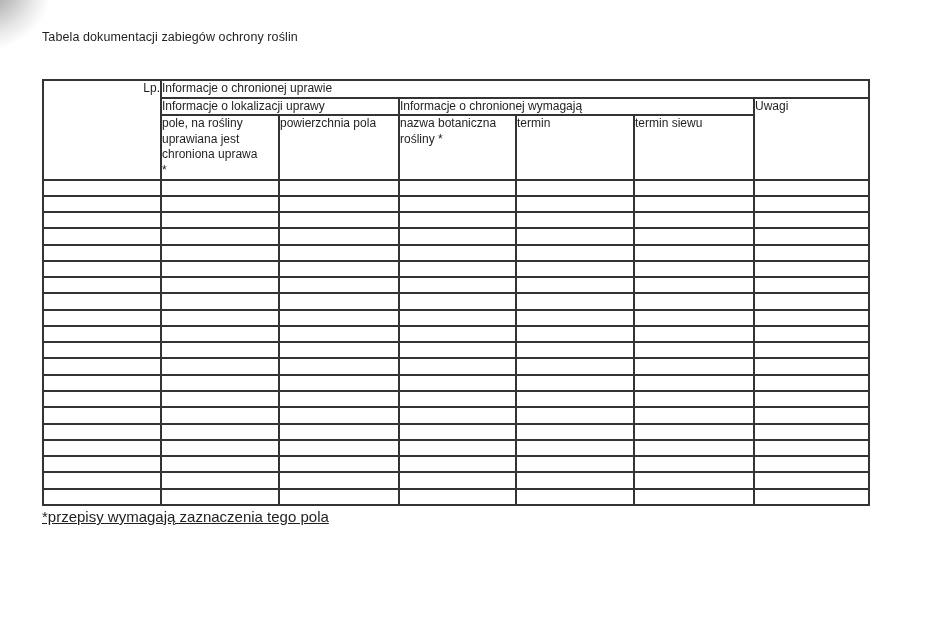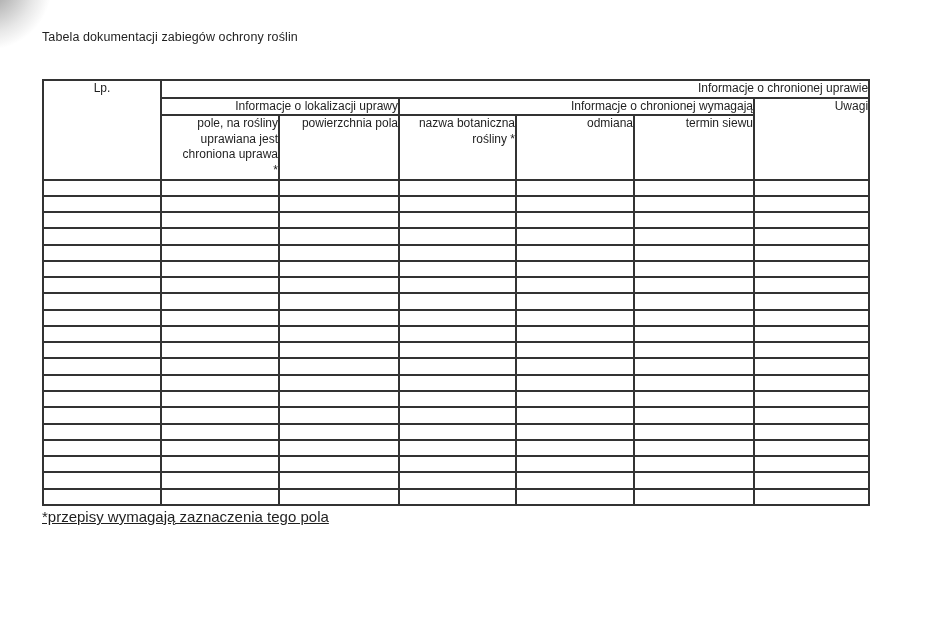--- a/index.html
+++ b/index.html
@@ -41,30 +41,30 @@
     border-collapse: collapse;
     table-layout: fixed;
   }
   table.form-table td {
     border: 2px solid #333333;
     padding: 0;
     overflow: hidden;
   }
   thead td {
     font-size: 12px;
-    text-align: right;
+    text-align: left;
     vertical-align: top;
     line-height: 1.3;
     padding: 0 2px;
   }
   .hrow1 { height: 16px; }
   .hrow2 { height: 17px; }
   .hrow3 { height: 64px; }
   td.lp-cell {
-    text-align: center;
+    text-align: right;
     vertical-align: top;
     padding: 1px 2px 0 5px;
   }
   td.uwagi-cell {
     vertical-align: top;
     padding-top: 1px;
   }
   tbody td {
     background: #ffffff;
   }
@@ -109,21 +109,21 @@
         <div>pole, na rośliny</div>
         <div>uprawiana jest</div>
         <div>chroniona uprawa</div>
         <div>*</div>
       </td>
       <td>powierzchnia pola</td>
       <td>
         <div>nazwa botaniczna</div>
         <div>rośliny *</div>
       </td>
-      <td>odmiana</td>
+      <td>termin</td>
       <td>termin siewu</td>
     </tr>
   </thead>
   <tbody>
       <tr>
         <td></td>
         <td></td>
         <td></td>
         <td></td>
         <td></td>

